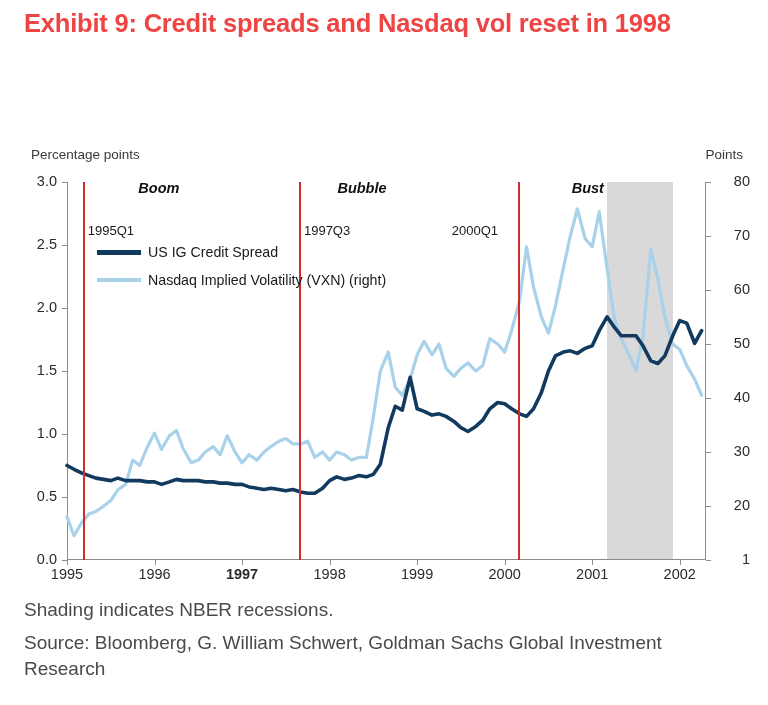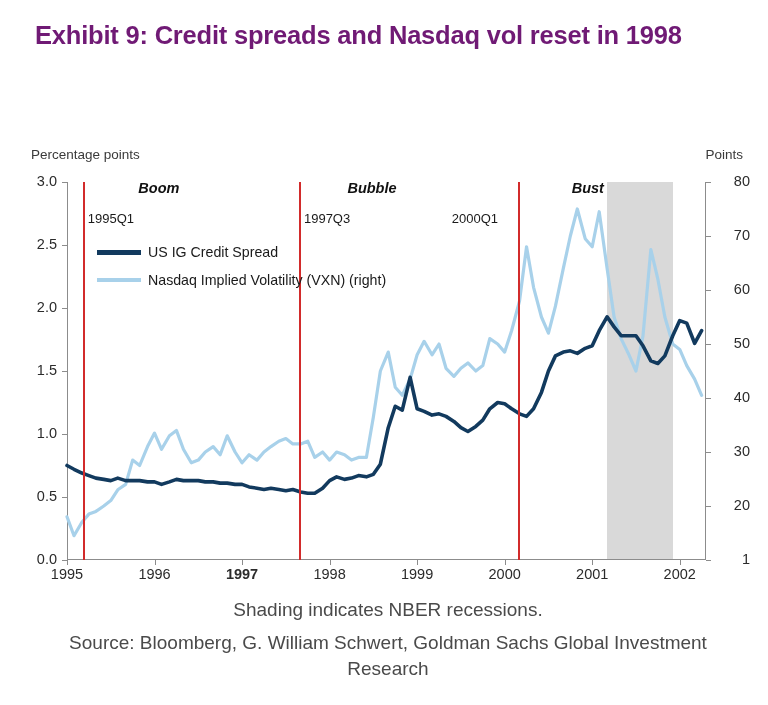--- a/index.html
+++ b/index.html
@@ -11,28 +11,27 @@
     overflow: hidden;
   }
   #exhibit {
     position: relative;
     width: 768px; height: 705px;
     background: #ffffff;
   }
   
   .title {
     position: absolute;
-    left: 24px; top: 18px;
+    left: 24px; top: 6px;
     width: 716px;
     font-size: 25.5px;
     font-weight: bold;
-    color: #701a75;
+    color: #ef4444;
     line-height: 1.38;
     letter-spacing: -0.2px;
-    margin-left: 11px;
   }
   
   .chart-area {
     position: absolute;
     left: 0; top: 140px;
     width: 768px; height: 450px;
   }
   .axis-caption {
     position: absolute;
     font-size: 13.5px;
@@ -101,21 +100,21 @@
     color: #111111;
     transform: translateX(-50%);
     white-space: nowrap;
     top: -2px;
   }
   .event-date {
     position: absolute;
     font-size: 13px;
     color: #1a1a1a;
     white-space: nowrap;
-    top: 29px;
+    top: 41px;
   }
   svg.series { position: absolute; left: 0; top: 0; overflow: visible; }
 
   
   .legend {
     position: absolute;
     left: 97px; top: 104px;
     font-size: 14px;
   }
   .legend-row {
@@ -125,23 +124,22 @@
   }
   .legend-swatch {
     width: 44px; height: 4px; margin-right: 7px; flex: none;
   }
   .legend-swatch.thick { height: 5px; }
   .legend-text { color: #1a1a1a; font-size: 14.2px; }
 
   
   .footer {
     position: absolute;
-    left: 32px; top: 596px;
+    left: 24px; top: 596px;
     width: 712px;
-    text-align: center;
   }
   .note {
     font-size: 19px; color: #4a4a4a; line-height: 1.45;
     margin-bottom: 6px;
   }
   .source {
     font-size: 19px; color: #4a4a4a; line-height: 1.38;
   }
 </style>
 </head>
@@ -219,21 +217,21 @@
           <polyline points="0.00,334.80 7.00,353.70 14.88,340.20 21.88,332.10 28.89,329.40 36.76,324.00 43.77,318.60 50.77,307.80 58.65,302.40 65.65,278.10 72.65,283.50 80.53,264.60 87.53,251.10 94.54,267.30 102.42,253.80 109.42,248.40 116.42,267.30 124.30,280.80 131.30,278.10 138.30,270.00 146.18,264.60 153.18,272.70 160.19,253.80 168.07,270.00 175.07,280.80 182.07,272.70 189.95,278.10 196.95,270.00 203.95,264.60 211.83,259.20 218.84,256.50 225.84,261.90 233.72,261.90 240.72,259.20 247.72,275.40 255.60,270.00 262.60,278.10 269.61,270.00 277.48,272.70 284.49,278.10 291.49,275.40 299.37,275.40 306.37,234.90 313.37,189.00 321.25,170.10 328.25,205.20 335.26,213.30 343.13,197.10 350.14,172.80 357.14,159.30 365.02,172.80 372.02,162.00 379.02,186.30 386.90,194.40 393.90,186.30 400.91,180.90 408.78,189.00 415.79,183.60 422.79,156.60 430.67,162.00 437.67,170.10 444.67,148.50 452.55,118.80 459.55,64.80 466.56,105.30 474.44,135.00 481.44,151.20 488.44,124.20 496.32,86.40 503.32,54.00 510.32,27.00 518.20,56.70 525.21,64.80 532.21,29.70 540.09,86.40 547.09,135.00 554.09,156.60 561.97,172.80 568.97,189.00 575.98,153.90 583.85,67.50 590.86,97.20 597.86,135.00 605.74,162.00 612.74,167.40 619.74,183.60 627.62,197.10 634.62,213.30" fill="none" stroke="#a8d1ea" stroke-width="3.2" stroke-linejoin="round" stroke-linecap="round"></polyline>
           <polyline points="0.00,283.50 7.00,287.28 14.88,291.06 21.88,293.58 28.89,296.10 36.76,297.36 43.77,298.62 50.77,296.10 58.65,298.62 65.65,298.62 72.65,298.62 80.53,299.88 87.53,299.88 94.54,302.40 102.42,299.88 109.42,297.36 116.42,298.62 124.30,298.62 131.30,298.62 138.30,299.88 146.18,299.88 153.18,301.14 160.19,301.14 168.07,302.40 175.07,302.40 182.07,304.92 189.95,306.18 196.95,307.44 203.95,306.18 211.83,307.44 218.84,308.70 225.84,307.44 233.72,309.96 240.72,311.22 247.72,311.22 255.60,306.18 262.60,298.62 269.61,294.84 277.48,297.36 284.49,296.10 291.49,293.58 299.37,294.84 306.37,292.32 313.37,282.24 321.25,245.70 328.25,224.28 335.26,228.06 343.13,195.30 350.14,226.80 357.14,229.32 365.02,233.10 372.02,231.84 379.02,234.36 386.90,239.40 393.90,245.70 400.91,249.48 408.78,244.44 415.79,238.14 422.79,226.80 430.67,220.50 437.67,221.76 444.67,226.80 452.55,231.84 459.55,234.36 466.56,226.80 474.44,210.42 481.44,189.00 488.44,173.88 496.32,170.10 503.32,168.84 510.32,171.36 518.20,166.32 525.21,163.80 532.21,148.68 540.09,134.82 547.09,144.90 554.09,153.72 561.97,153.72 568.97,153.72 575.98,163.80 583.85,178.92 590.86,181.44 597.86,173.88 605.74,153.72 612.74,138.60 619.74,141.12 627.62,161.28 634.62,148.68" fill="none" stroke="#123a5e" stroke-width="3.6" stroke-linejoin="round" stroke-linecap="round"></polyline>
         </svg>
       <div id="eventlines">
           <div class="eventline" style="left: 15.7562px; background: rgb(210, 43, 43);"></div>
           <div class="eventline" style="left: 231.966px; background: rgb(210, 43, 43);"></div>
           <div class="eventline" style="left: 450.801px; background: rgb(210, 43, 43);"></div>
         </div>
       <div id="phaselabels">
           <div class="phase-label" style="left: 91.911px; font-style: italic;">Boom</div>
-          <div class="phase-label" style="left: 305px;">Bubble</div>
+          <div class="phase-label" style="left: 295px;">Bubble</div>
           <div class="phase-label" style="left: 520.829px;">Bust</div>
         </div>
       <div id="eventdates">
           <div class="event-date" style="left: 20.7562px;">1995Q1</div>
           <div class="event-date" style="left: 236.966px;">1997Q3</div>
           <div class="event-date" style="left: 384.801px;">2000Q1</div>
         </div>
     </div>
 
     <div class="legend">

